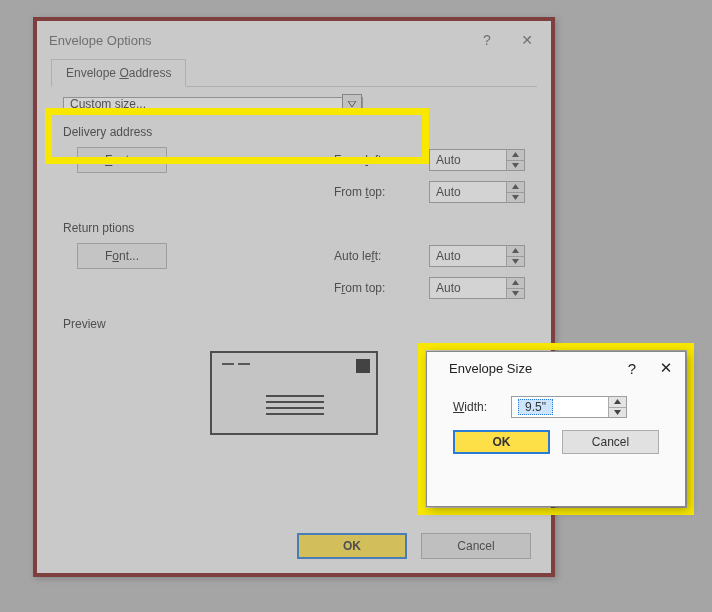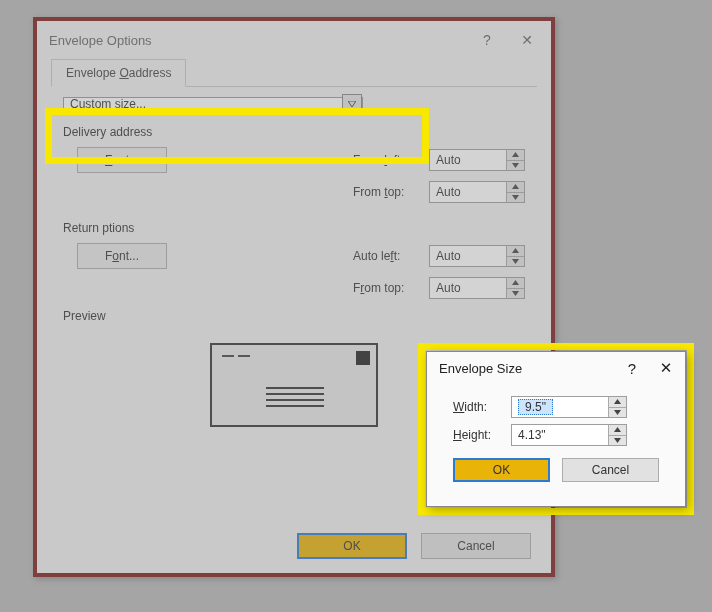--- a/index.html
+++ b/index.html
@@ -113,35 +113,35 @@
   .font-btn .ul { text-decoration: underline; }
   .spacer { flex: 1; }
   .from-label { width: 72px; text-align: left; color: #333; }
   .from-label .ul { text-decoration: underline; }
   .spin {
     display: flex;
     width: 96px;
     height: 22px;
     border: 1px solid #9e9e9e;
     background: #fff;
-    margin-left: 4px;
+    margin-left: 23px;
   }
   .spin .sv { flex: 1; padding: 0 6px; display: flex; align-items: center; }
   .spin .sbtns { width: 18px; display: flex; flex-direction: column; border-left: 1px solid #aaa; }
   .spin .sbtns div {
     flex: 1;
     background: #e4e4e4;
     display: flex;
     align-items: center;
     justify-content: center;
   }
   .spin .sbtns div:first-child { border-bottom: 1px solid #aaa; }
   .spin .sbtns svg { width: 7px; height: 5px; }
   .preview-area {
-    margin-top: 10px;
+    margin-top: 18px;
   }
   .prev-frame {
     margin: 12px auto 0;
     width: 220px;
     height: 100px;
     display: flex;
     align-items: center;
     justify-content: center;
   }
   .envelope {
@@ -184,35 +184,36 @@
     display: flex;
     align-items: center;
     justify-content: center;
     background: #e1e1e1;
     border: 1px solid #adadad;
     cursor: pointer;
     font-size: 12px;
   }
   .btn.primary {
     border: 2px solid #2a7bd6;
-    background: #eab308;
+    background: #fde047;
+    font-weight: bold;
   }
   
   .subdlg {
     position: absolute;
     left: 426px;
     top: 351px;
     width: 260px;
     height: 156px;
     background: #fafafa;
     border: 1px solid #888;
     box-shadow: 3px 3px 10px rgba(0,0,0,0.3);
     z-index: 30;
   }
-  .subdlg .titlebar { height: 32px; padding: 0 2px 0 12px; color: #222; }
+  .subdlg .titlebar { height: 32px; padding: 0 2px 0 22px; color: #222; }
   .subdlg .titlebar .title { font-size: 13px; color: #222; }
   .subdlg .titlebar .ctl { width: 34px; height: 26px; font-size: 15px; color: #222; }
   .subdlg-body { padding: 6px 26px; }
   .subrow { display: flex; align-items: center; margin: 6px 0; }
   .sublabel { width: 54px; }
   .sublabel .ul { text-decoration: underline; }
   .subdlg .spin { width: 116px; margin-left: 4px; }
   .subdlg .spin.sel .sv span { background: #cde4ff; border: 1px dotted #2a7bd6; padding: 0 6px; }
   .subdlg .footer {
     display: flex;
@@ -405,38 +406,18 @@
               </svg>
             </div>
           <div>
               <svg viewBox="0 0 7 5">
                 <path d="M0 0 L7 0 L3.5 5 Z" fill="#444"></path>
               </svg>
             </div>
         </div>
       </div>
     </div>
-    <div class="subrow">
-      <div class="sublabel">
-        <span class="ul">H</span><span>eight:</span>
-      </div>
-      <div class="spin">
-        <div class="sv">4.13"</div>
-        <div class="sbtns">
-          <div>
-              <svg viewBox="0 0 7 5">
-                <path d="M0 5 L7 5 L3.5 0 Z" fill="#444"></path>
-              </svg>
-            </div>
-          <div>
-              <svg viewBox="0 0 7 5">
-                <path d="M0 0 L7 0 L3.5 5 Z" fill="#444"></path>
-              </svg>
-            </div>
-        </div>
-      </div>
-    </div>
     <div class="footer">
       <div class="btn primary">OK</div>
       <div class="btn">Cancel</div>
     </div>
   </div>
 </div>
 
 </body></html>

